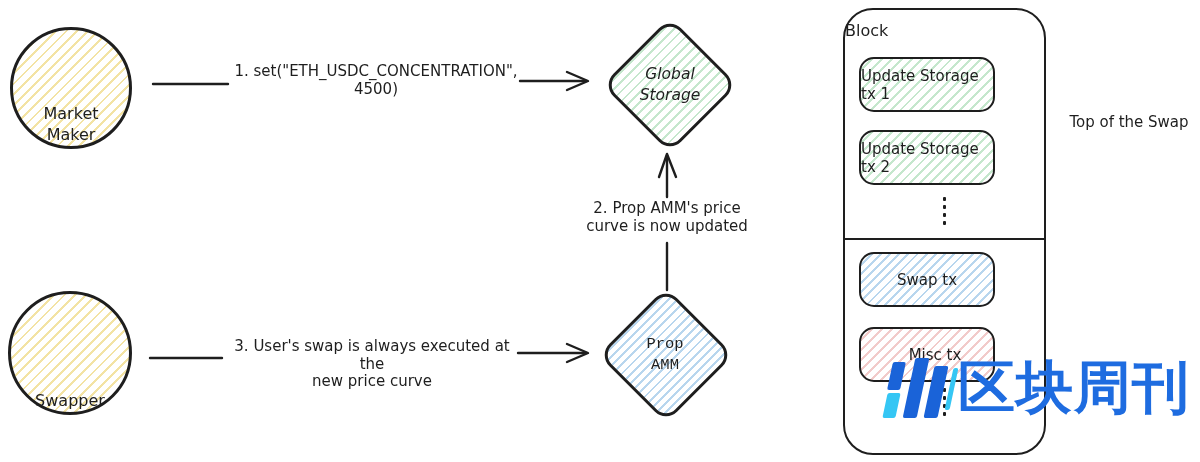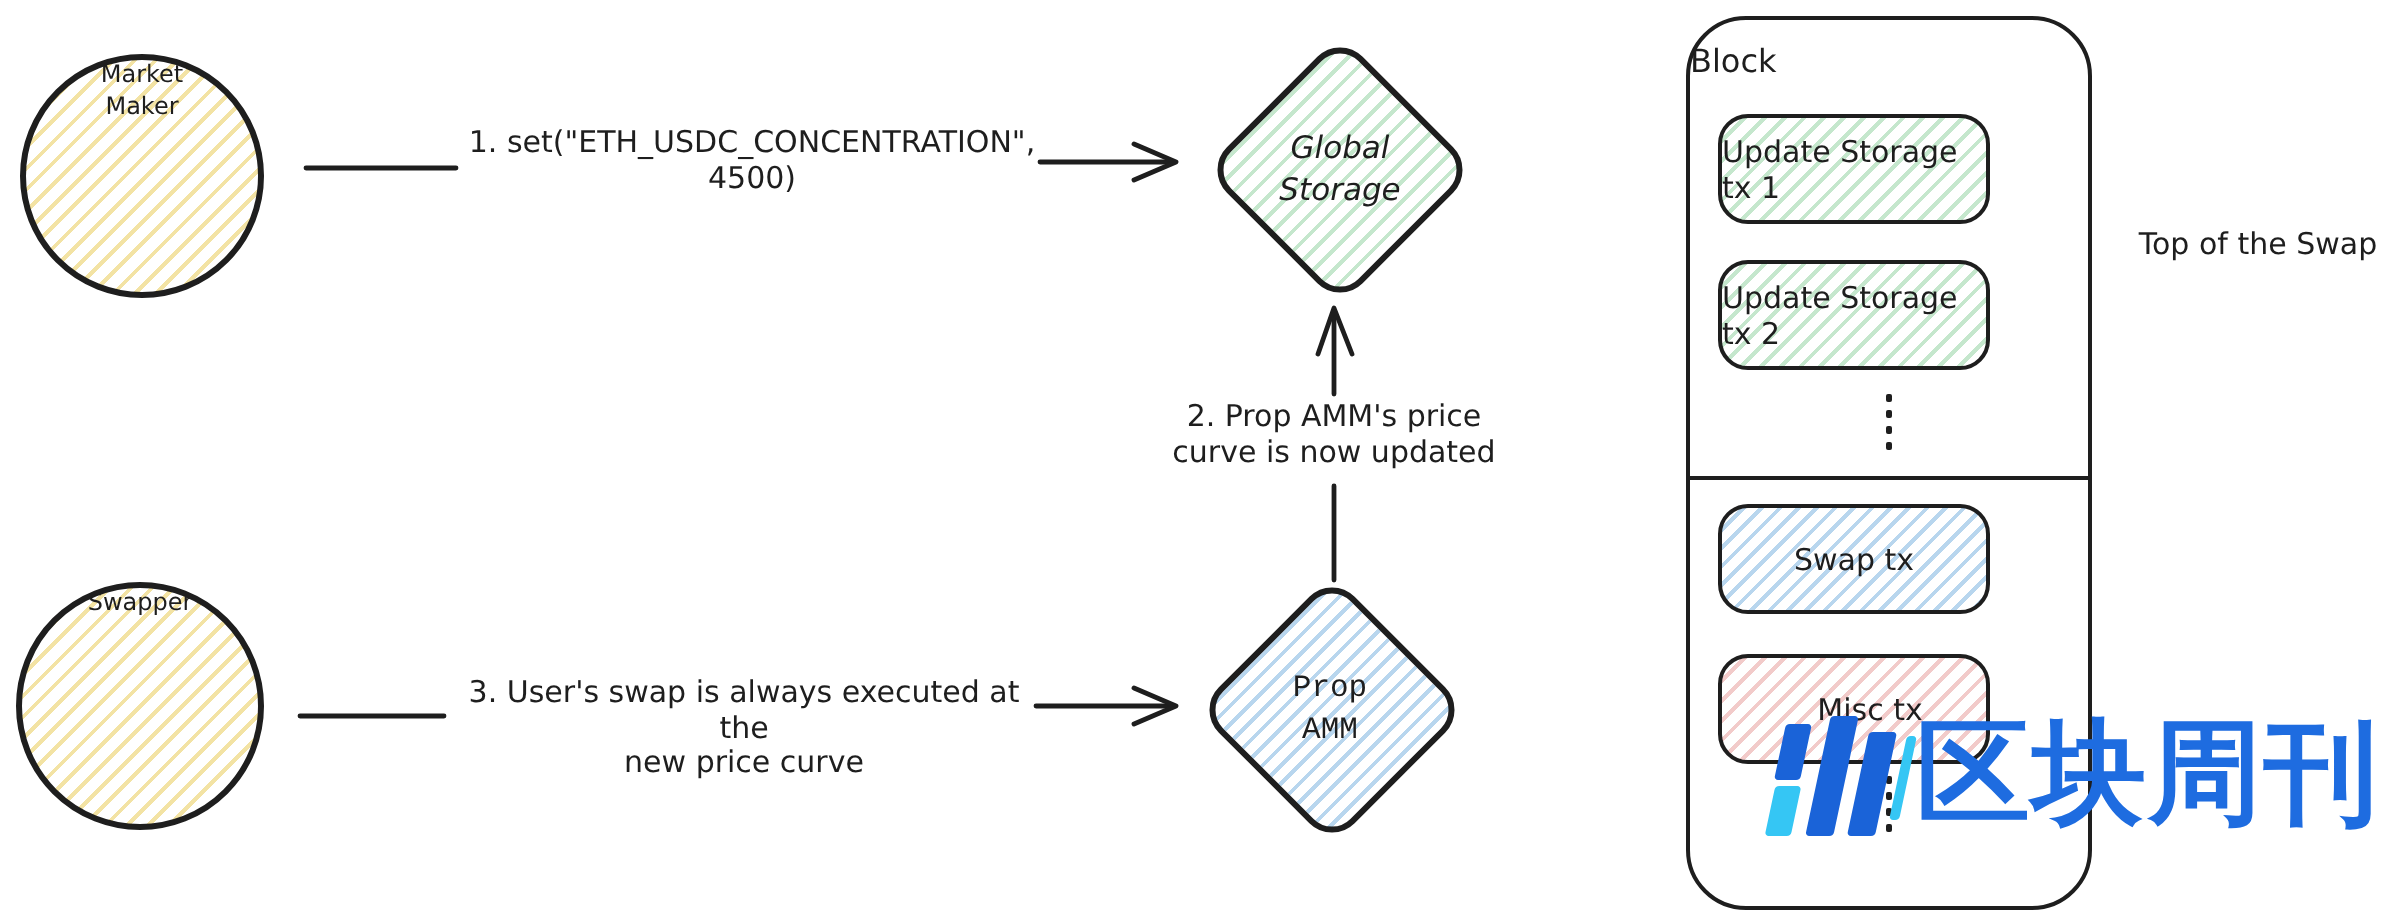--- a/index.html
+++ b/index.html
@@ -16,22 +16,22 @@
   .hatch-yellow{background-image:repeating-linear-gradient(135deg,var(--yellow-hatch) 0 2px,transparent 2px 7.5px);}
   .hatch-green {background-image:repeating-linear-gradient(135deg,var(--green-hatch) 0 2px,transparent 2px 7px);}
   .hatch-blue  {background-image:repeating-linear-gradient(135deg,var(--blue-hatch) 0 2px,transparent 2px 6.5px);}
   .hatch-red   {background-image:repeating-linear-gradient(135deg,var(--red-hatch) 0 2px,transparent 2px 7px);}
   .hatch-green-diamond{background-image:repeating-linear-gradient(90deg,var(--green-hatch) 0 2px,transparent 2px 7px);}
   .hatch-blue-diamond {background-image:repeating-linear-gradient(90deg,var(--blue-hatch) 0 2px,transparent 2px 6.5px);}
 
   
   .actor{
     position:absolute;border:3px solid var(--stroke);border-radius:50%;
-    display:flex;align-items:flex-start;justify-content:center;
-    font-size:12px;text-align:center;line-height:1.3;
+    display:flex;align-items:flex-end;justify-content:center;
+    font-size:16px;text-align:center;line-height:1.3;
   }
   .actor .lbl{display:block;}
 
   
   .diamond{
     position:absolute;width:96px;height:96px;border:3px solid var(--stroke);
     border-radius:16px;transform:rotate(45deg);
   }
   .diamond-label{
     position:absolute;text-align:center;font-size:15.5px;line-height:1.35;

